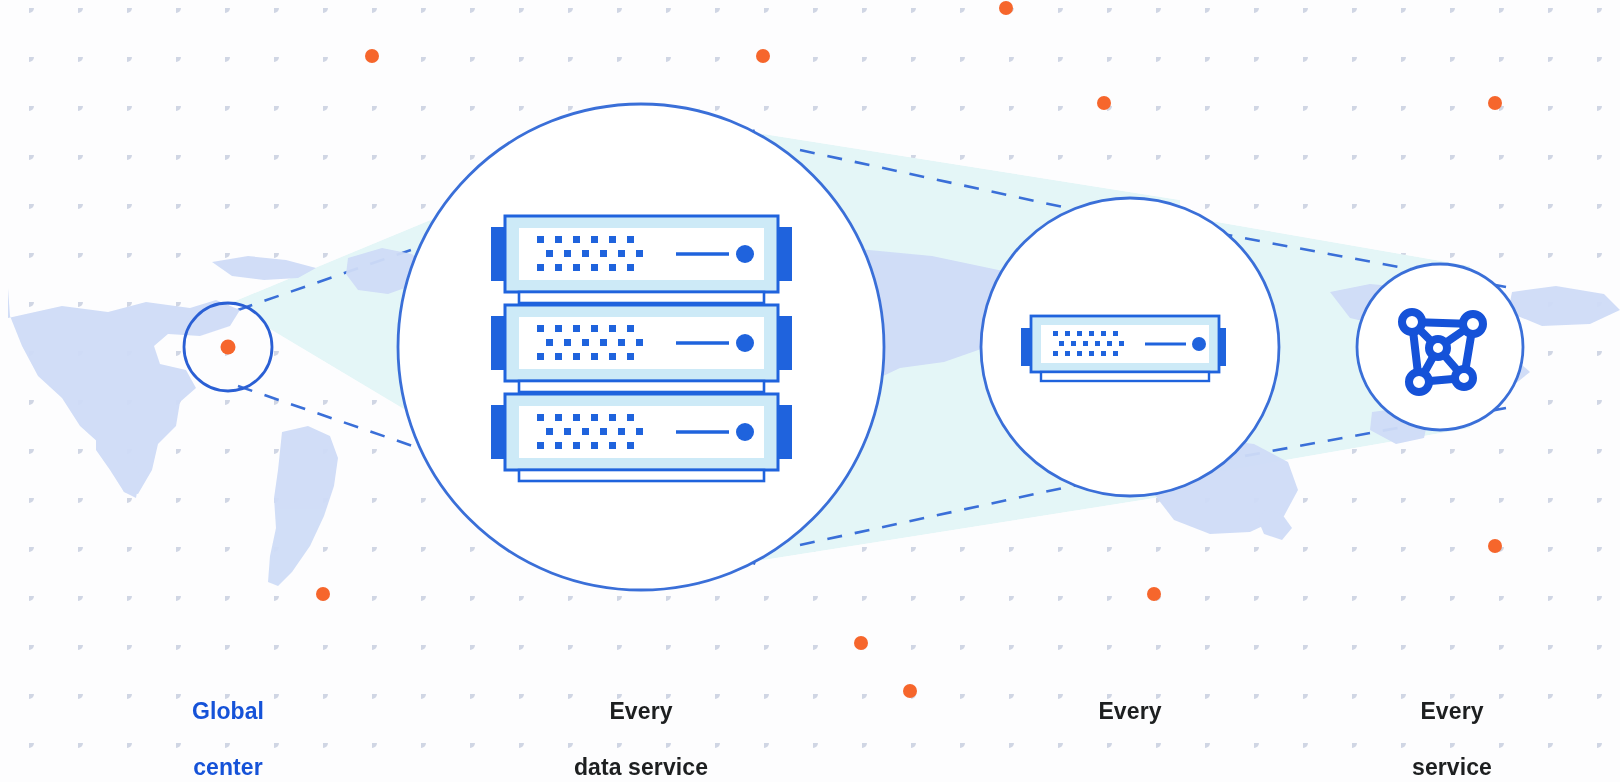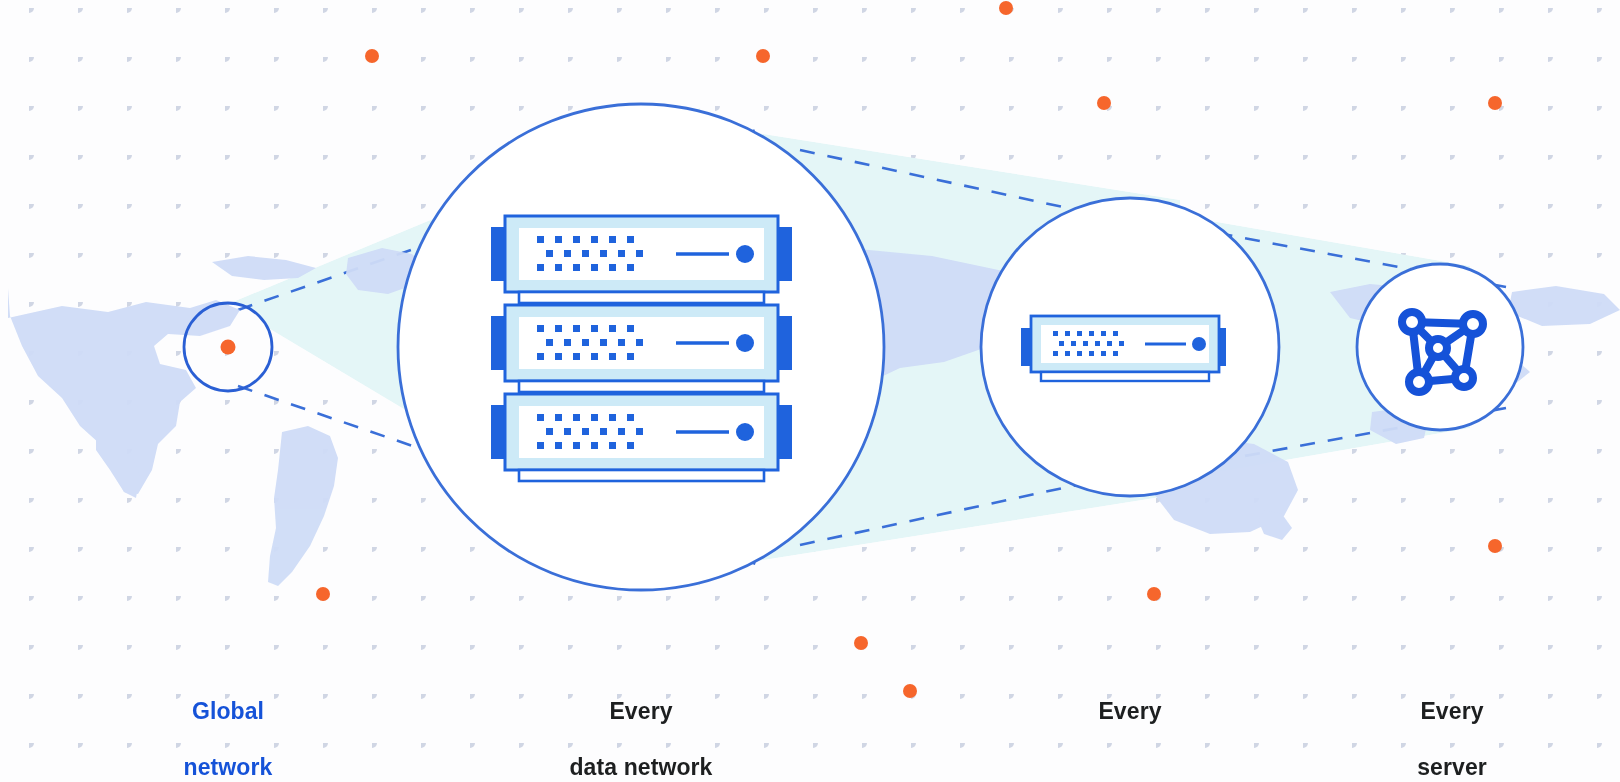--- a/index.html
+++ b/index.html
@@ -290,31 +290,31 @@
         <circle cx="1438" cy="348" r="9"></circle>
         <circle cx="1419" cy="382" r="10"></circle>
         <circle cx="1464" cy="378" r="9"></circle>
       </g>
     </g>
   </svg>
 
   <div class="labels">
     <div class="col-label accent" style="left:128px; top:669px; width:200px;">
       <span class="lbl-line">Global</span>
-      <span class="lbl-line">network</span>
+      <span class="lbl-line">center</span>
     </div>
 
     <div class="col-label" style="left:521px; top:669px; width:240px;">
       <span class="lbl-line">Every</span>
-      <span class="lbl-line">data network</span>
+      <span class="lbl-line">data service</span>
     </div>
 
     <div class="col-label" style="left:1030px; top:669px; width:200px;">
       <span class="lbl-line">Every</span>
     </div>
 
     <div class="col-label" style="left:1352px; top:669px; width:200px;">
       <span class="lbl-line">Every</span>
-      <span class="lbl-line">server</span>
+      <span class="lbl-line">service</span>
     </div>
   </div>
 
 </div>
 
 </body></html>

